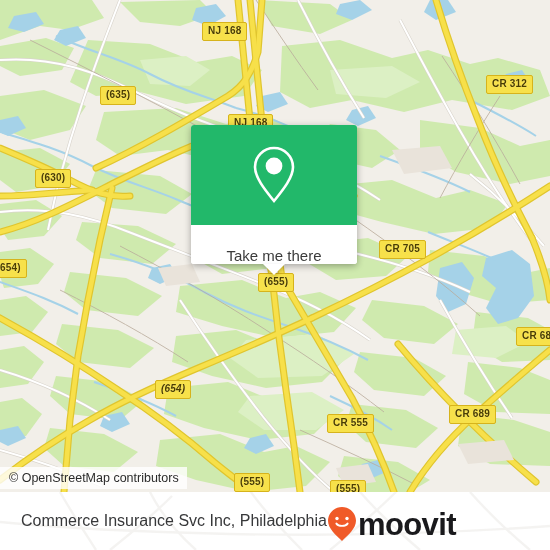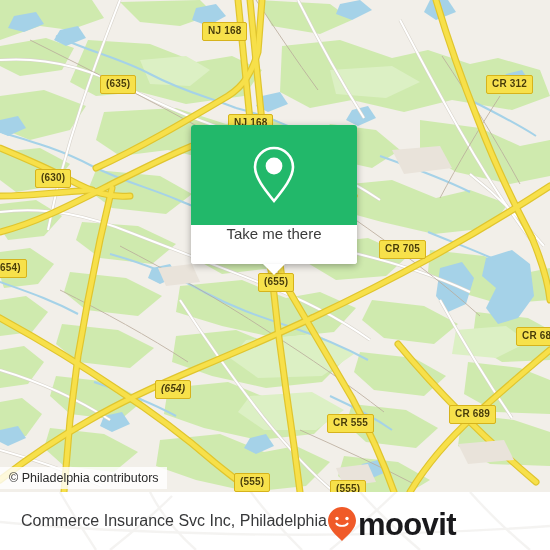--- a/index.html
+++ b/index.html
@@ -64,21 +64,21 @@
     border-radius: 3px 3px 0 0;
     display: flex;
     align-items: center;
     justify-content: center;
   }
   #popup-foot {
     height: 39px;
     background: #ffffff;
     border-radius: 0 0 3px 3px;
     display: flex;
-    align-items: flex-start;
+    align-items: flex-end;
     justify-content: center;
   }
   #popup-foot span {
     color: #3b3b3b;
     font-size: 15px;
     font-family: "Liberation Sans", sans-serif;
   }
   #popup-tail {
     position: absolute;
     left: 50%;
@@ -348,21 +348,21 @@
         <g fill="#e9e3da">
           <path d="M392,150 L440,146 L452,168 L404,174 Z"></path>
           <path d="M158,268 L192,264 L200,282 L166,286 Z"></path>
           <path d="M458,444 L504,440 L514,460 L468,464 Z"></path>
           <path d="M336,468 L368,464 L376,482 L344,486 Z"></path>
         </g>
       </g>
     </svg>
 
     <div class="shield" style="left:202px; top:22px;">NJ 168</div>
-    <div class="shield" style="left:100px; top:75px;">(635)</div>
+    <div class="shield" style="left:100px; top:86px;">(635)</div>
     <div class="shield" style="left:486px; top:75px;">CR 312</div>
     <div class="shield" style="left:228px; top:114px;">NJ 168</div>
     <div class="shield" style="left:35px;  top:169px;">(630)</div>
     <div class="shield" style="left:379px; top:240px;">CR 705</div>
     <div class="shield" style="left:-6px;  top:259px;">654)</div>
     <div class="shield" style="left:258px; top:273px;">(655)</div>
     <div class="shield" style="left:516px; top:327px;">CR 68</div>
     <div class="shield" style="left:155px; top:380px;font-style:italic;">(654)</div>
     <div class="shield" style="left:327px; top:414px;">CR 555</div>
     <div class="shield" style="left:449px; top:405px;">CR 689</div>
@@ -375,21 +375,21 @@
           <path d="M24 3 C13.5 3 5 11.5 5 22 C5 33 16 46 24 56 C32 46 43 33 43 22 C43 11.5 34.5 3 24 3 Z" fill="none" stroke="#ffffff" stroke-width="2.6"></path>
           <circle cx="24" cy="21" r="8.4" fill="#ffffff"></circle>
         </svg>
       </div>
       <div id="popup-foot">
         <span>Take me there</span>
       </div>
       <div id="popup-tail"></div>
     </div>
 
-    <div id="attribution">© Philadelphia contributors</div>
+    <div id="attribution">© OpenStreetMap contributors</div>
   </div>
 
   <div id="bottombar">
     <svg id="bottombar-bg" width="550" height="58" viewBox="0 0 550 58">
       <g stroke="#c9c4bc" fill="none" stroke-width="2.4">
         <path d="M60,0 C70,18 82,36 96,58"></path>
         <path d="M150,0 C160,20 176,40 196,58"></path>
         <path d="M248,-4 C262,16 280,36 302,58"></path>
         <path d="M360,0 C376,18 396,38 420,58"></path>
         <path d="M470,0 C486,18 506,38 530,58"></path>

